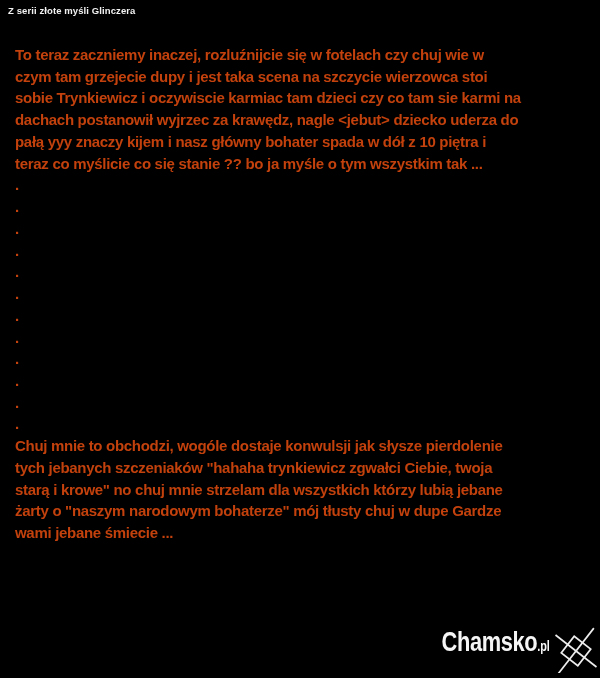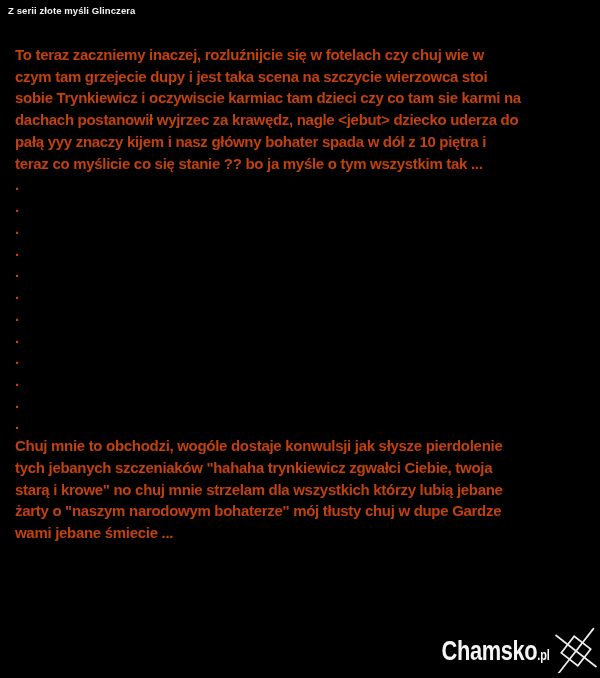--- a/index.html
+++ b/index.html
@@ -31,21 +31,20 @@
     font-size: 15px;
     line-height: 21.73px;
     letter-spacing: -0.3px;
   }
   .lines { white-space: pre; }
   .logo {
     position: absolute;
     top: 626px;
     right: 3px;
     display: flex;
-    align-items: center;
     gap: 5px;
   }
   .logo-text {
     white-space: nowrap;
     transform: scaleX(0.78);
     transform-origin: right center;
     color: #f5f5f5;
   }
   .brand {
     font-size: 28px;

